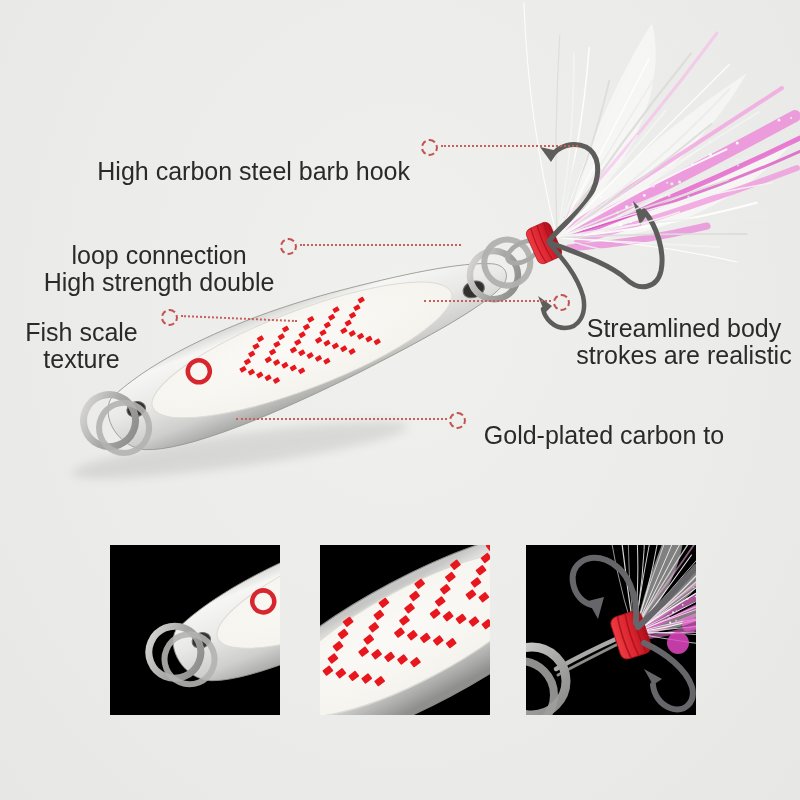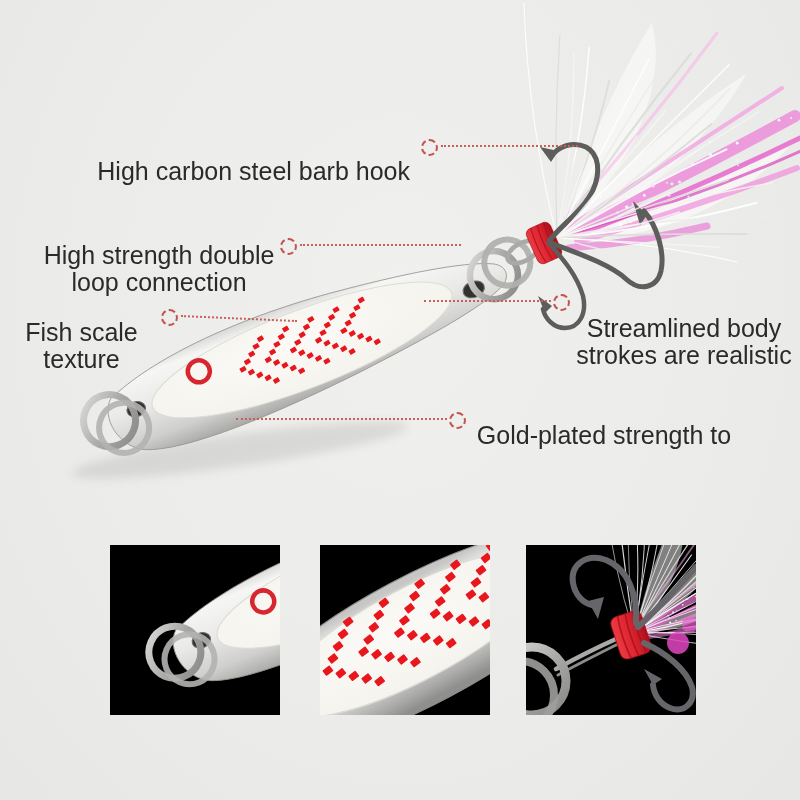--- a/index.html
+++ b/index.html
@@ -222,42 +222,42 @@
       </g>
   </svg>
 
   <div class="ann" style="left:58px;top:130px;width:352px;text-align:right;">
     <span class="ln">High carbon steel barb hook</span>
   </div>
   <div class="marker" style="left:421px;top:139px;"></div>
   <div class="leader" style="left:441px;top:145px;width:137px;"></div>
 
   <div class="ann" style="left:28px;top:214px;width:262px;text-align:center;">
+    <span class="ln">loop connection</span>
     <span class="ln">High strength double</span>
-    <span class="ln">loop connection</span>
   </div>
   <div class="marker" style="left:280px;top:238px;"></div>
   <div class="leader" style="left:300px;top:244px;width:161px;"></div>
 
   <div class="ann" style="left:4px;top:291px;width:155px;text-align:center;">
     <span class="ln">Fish scale</span>
     <span class="ln">texture</span>
   </div>
   <div class="marker" style="left:161px;top:309px;"></div>
   <div class="leader" style="left:181px;top:315px;width:116px;transform:rotate(2.5deg);"></div>
 
   <div class="ann" style="left:551px;top:287px;width:266px;text-align:center;">
     <span class="ln">Streamlined body</span>
     <span class="ln">strokes are realistic</span>
   </div>
   <div class="marker" style="left:553px;top:294px;"></div>
   <div class="leader" style="left:424px;top:300px;width:127px;"></div>
 
   <div class="ann" style="left:464px;top:394px;width:280px;text-align:center;">
-    <span class="ln">Gold-plated strength to</span>
+    <span class="ln">Gold-plated carbon to</span>
   </div>
   <div class="marker" style="left:449px;top:412px;"></div>
   <div class="leader" style="left:236px;top:418px;width:211px;"></div>
 
   <svg class="thumb" style="left:110px;top:545px;" width="170" height="170" viewBox="0 0 170 170">
     <rect width="170" height="170" fill="#000000"></rect>
     <use href="#lure-shape" transform="translate(272,30) rotate(-22)"></use>
   </svg>
 
   <svg class="thumb" style="left:320px;top:545px;" width="170" height="170" viewBox="0 0 170 170">

